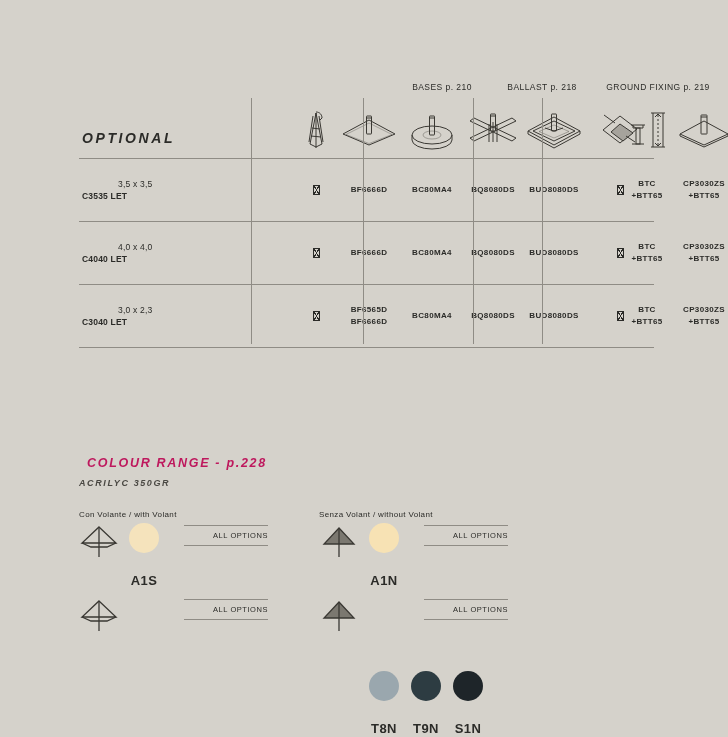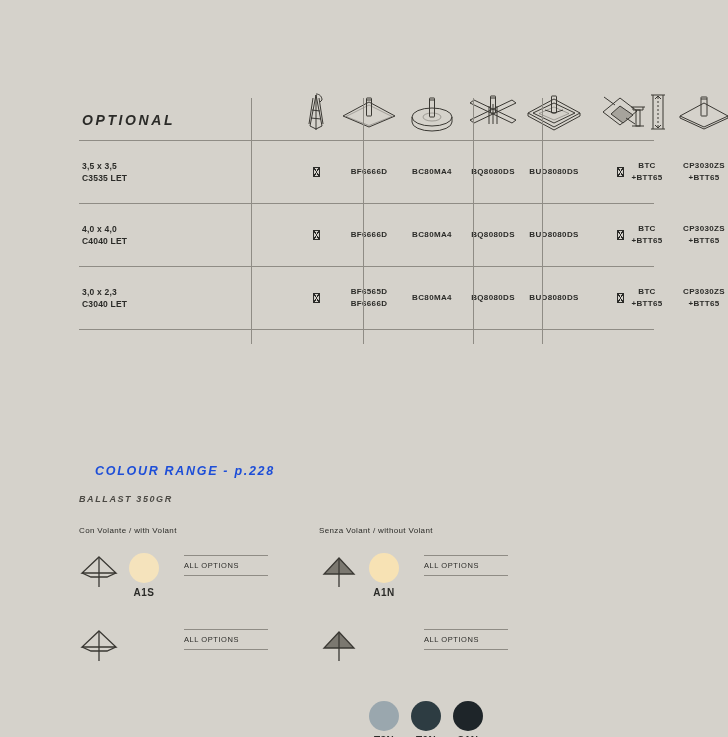--- a/index.html
+++ b/index.html
@@ -76,21 +76,22 @@
     position: absolute;
     left: 3px;
     top: 50%;
     transform: translateY(-50%);
     font-size: 8.5px;
     line-height: 1.45;
     letter-spacing: 0.2px;
     white-space: nowrap;
   }
   .data-row .rowname .size {
-    font-weight: bold;
+    font-weight: normal;
+    margin-left: 36px;
   }
   .data-row .rowname .code {
     font-weight: bold;
   }
   .cell {
     position: absolute;
     top: 50%;
     transform: translateY(-50%);
     font-size: 8px;
     font-weight: bold;
@@ -136,22 +137,22 @@
     position: absolute;
     left: 79px;
     top: 448px;
     width: 600px;
   }
   .cr-title {
     font-size: 12.5px;
     font-style: italic;
     font-weight: bold;
     letter-spacing: 1.7px;
-    color: #1d4ed8;
-    margin: 16px;
+    color: #be185d;
+    margin: 8px;
   }
   .cr-sub {
     font-size: 9px;
     font-style: italic;
     font-weight: bold;
     letter-spacing: 1.6px;
     color: #4a4843;
     margin: 7px 0 0 0;
   }
 
@@ -165,21 +166,20 @@
     top: 0;
   }
   .cr-col.left  { left: 0px; }
   .cr-col.right { left: 240px; }
 
   .cr-coltitle {
     font-size: 8px;
     letter-spacing: 0.35px;
     color: #2b2b28;
     white-space: nowrap;
-    margin-bottom: 14px;
   }
 
   .swatch-row {
     position: relative;
     height: 74px;
   }
   .umb {
     position: absolute;
     left: 0;
     top: 2px;
@@ -198,48 +198,53 @@
     width: 34px;
     text-align: center;
   }
   .dot {
     width: 30px;
     height: 30px;
     border-radius: 50%;
     margin: 4px auto 0 auto;
   }
   .sw-label {
-    font-size: 10px;
+    font-size: 13px;
     font-weight: bold;
     letter-spacing: 0.45px;
-    margin-top: 4px;
+    margin-top: 20px;
     color: #2b2b28;
     white-space: nowrap;
   }
 
   .all-options {
     position: absolute;
     width: 84px;
     padding: 5px 0;
     border-top: 1px solid #8f8c85;
     border-bottom: 1px solid #8f8c85;
-    text-align: left;
+    text-align: right;
     font-size: 7.5px;
     letter-spacing: 0.55px;
     color: #2b2b28;
     white-space: nowrap;
   }
   .ao-left  { left: 105px; top: 6px; }
   .ao-right { left: 105px; top: 6px; }
 </style>
 </head>
 <body>
 
 <div class="spec-table">
 
+  <div class="caption-row">
+    <div class="caption cap-bases">BASES p. 210</div>
+    <div class="caption cap-ballast">BALLAST p. 218</div>
+    <div class="caption cap-groundfixing">GROUND FIXING p. 219</div>
+  </div>
 
   <div class="head-row">
     <div class="optional-label">OPTIONAL</div>
 
     <div class="ico-cell" style="left:216px;width:42px;">
       <svg width="30" height="44" viewBox="0 0 30 44">
         <g stroke="#3a3833" stroke-width="1" fill="none">
           <path d="M15 5 L9 36 M15 5 L15 40 M15 5 L21 36"></path>
           <path d="M12 8 L8 34 M18 8 L22 34"></path>
           <path d="M15 4 C19 4 21 7 21 10 L19 12"></path>
@@ -387,21 +392,21 @@
   </div>
 
   <div class="vdiv" style="left:172px;"></div>
   <div class="vdiv" style="left:284px;"></div>
   <div class="vdiv" style="left:394px;"></div>
   <div class="vdiv" style="left:463px;"></div>
 </div>
 
 <div class="colour-range">
   <div class="cr-title">COLOUR RANGE - p.228</div>
-  <div class="cr-sub">BALLAST 350GR</div>
+  <div class="cr-sub">ACRILYC 350GR</div>
 
   <div class="cr-cols">
 
     <div class="cr-col left">
       <div class="cr-coltitle">Con Volante / with Volant</div>
 
       <div class="swatch-row">
         <div class="umb">
           <svg width="40" height="40" viewBox="0 0 40 40">
             <g stroke="#3a3833" stroke-width="1.3" fill="none">

